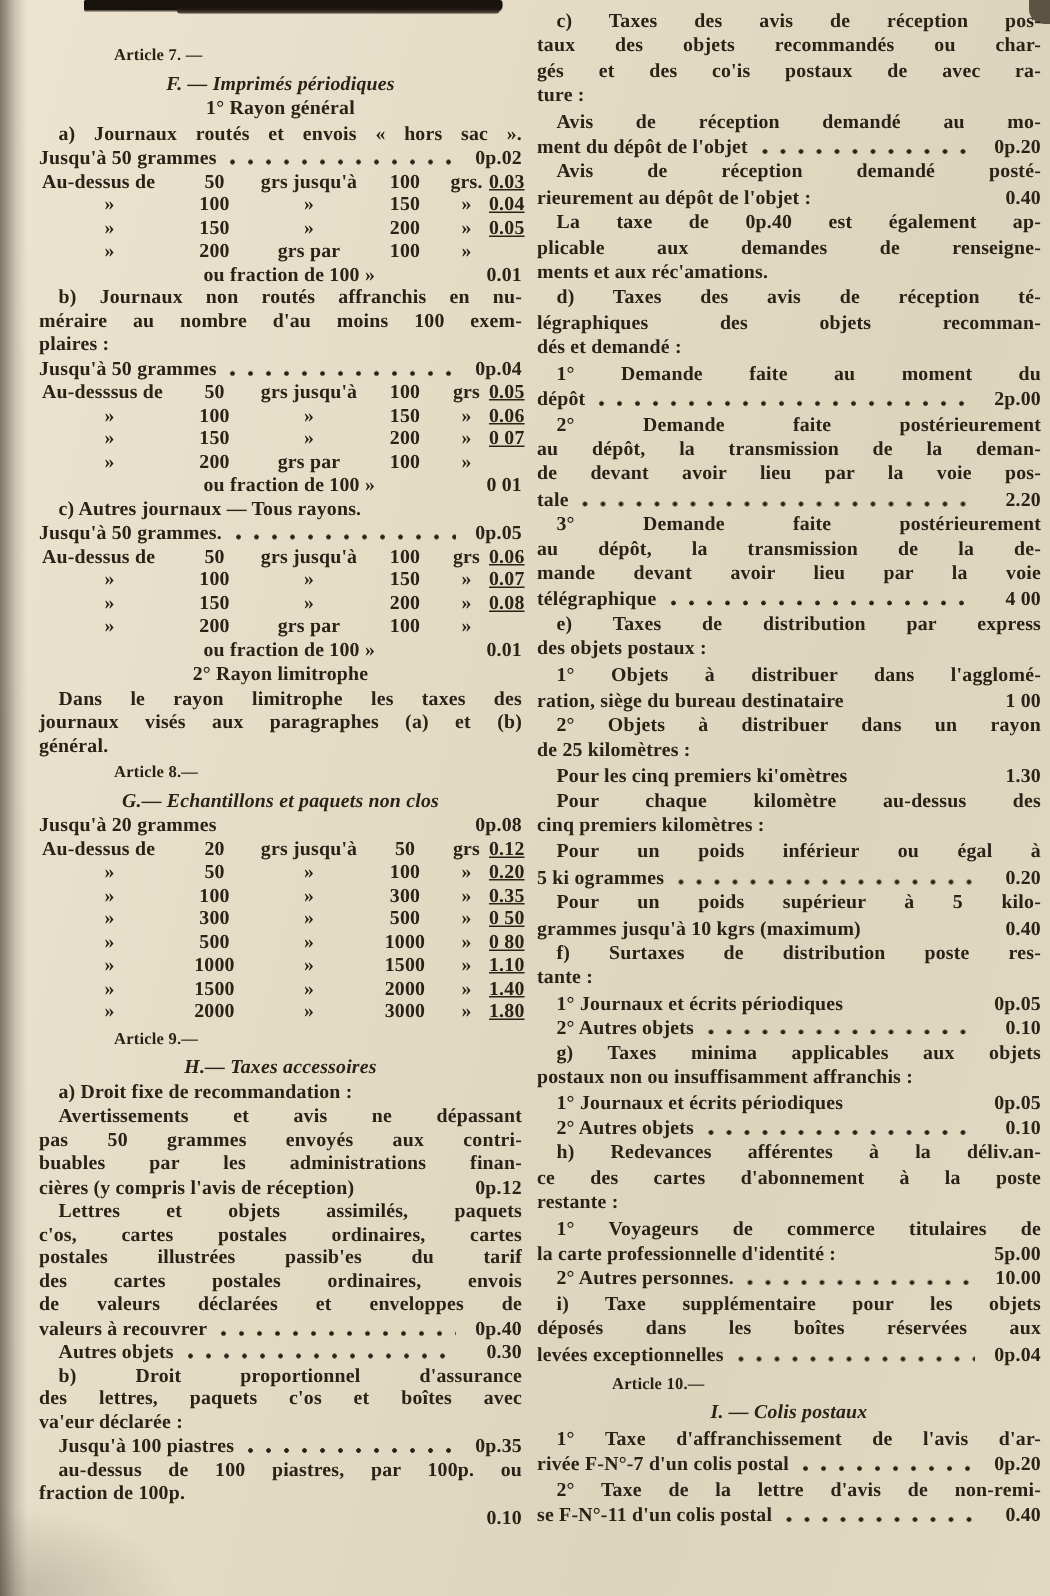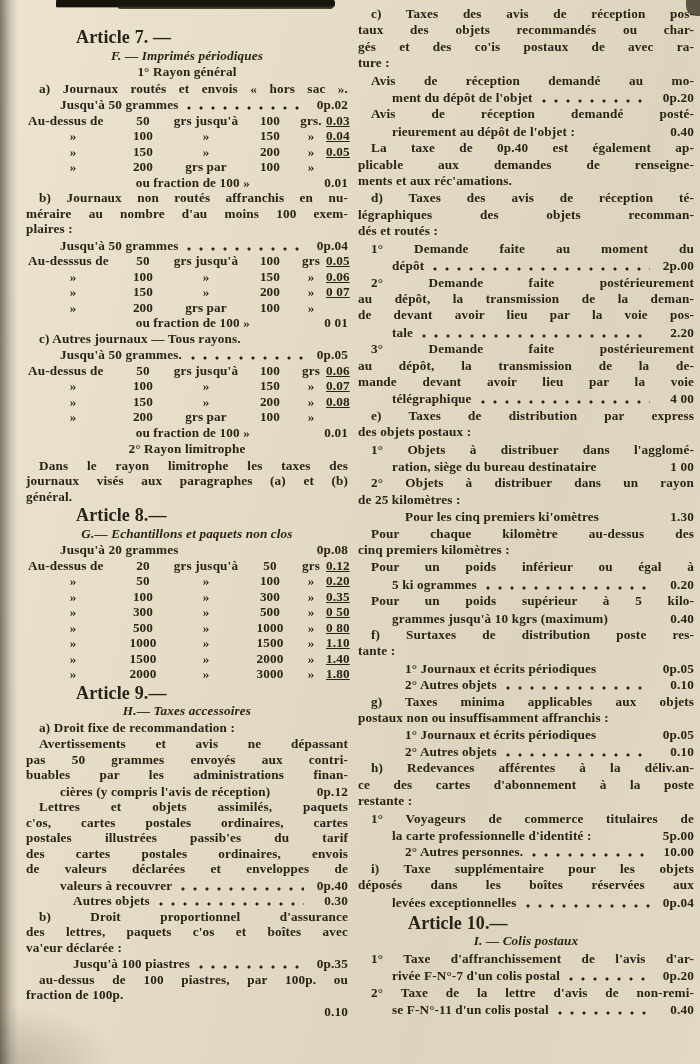--- a/index.html
+++ b/index.html
@@ -15,28 +15,28 @@
   .edge-bottom{position:absolute;left:0;bottom:0;width:120px;height:60px;
     background:radial-gradient(ellipse at 0% 100%,rgba(70,60,45,.25),rgba(70,60,45,0) 70%);}
   .top-bar{position:absolute;left:56px;top:0;width:279px;height:7px;background:#18130d;
     border-radius:1px 2px 3px 1px;box-shadow:0 1px 0 rgba(24,19,13,.35);}
   .top-bar2{position:absolute;left:118px;top:5px;width:215px;height:4px;background:#241d14;opacity:.8;border-radius:2px;}
   .corner-smudge{position:absolute;right:0;top:0;width:14px;height:16px;background:#443c2e;
     border-radius:0 0 0 10px;opacity:.85;}
   .col{position:absolute;font-size:13.2px;letter-spacing:.15px;}
   .col.left{left:26px;top:26px;width:322px;line-height:15.5px;}
   .col.right{left:358px;top:6px;width:336px;line-height:16.4px;}
-  .article{margin:4px 0 2px 50px;font-size:18px;}
+  .article{margin:4px 0 2px 50px;font-size:11px;}
   .ci{text-align:center;font-style:italic;margin:1px 0;}
   .cb{text-align:center;margin:1px 0;}
   .p{margin:0 0 1px;}
   .ln{min-height:1em;}
   .ln.j{text-align:justify;text-align-last:justify;}
   .ln.ind{text-indent:13px;}
-  .r{display:flex;align-items:baseline;margin-left:34px;}
+  .r{display:flex;align-items:baseline;}
   .r.in .a{padding-left:13px;}
   .r .a{white-space:nowrap;}
   .lead{flex:1 1 auto;margin:0 8px;align-self:stretch;
     background:radial-gradient(circle at 3px 11px,var(--ink) 1.3px,rgba(0,0,0,0) 1.8px) repeat-x;
     background-size:12px 100%;}
   .sp{flex:1 1 auto;}
   .price{min-width:36px;text-align:right;white-space:nowrap;}
   .w{display:grid;grid-template-columns:92px 50px 76px 52px 30px 1fr;}
   .w span{text-align:center;white-space:nowrap;}
   .w .c0{text-align:left;padding-left:2px;}
@@ -345,21 +345,21 @@
         <span class="price">0.40</span>
       </div>
       <div class="p">
         <div class="ln j ind">La taxe de 0p.40 est également ap-</div>
         <div class="ln j">plicable aux demandes de renseigne-</div>
         <div class="ln">ments et aux réc'amations.</div>
       </div>
       <div class="p">
         <div class="ln j ind">d) Taxes des avis de réception té-</div>
         <div class="ln j">légraphiques des objets recomman-</div>
-        <div class="ln">dés et routés :</div>
+        <div class="ln">dés et demandé :</div>
       </div>
       <div class="p">
         <div class="ln j ind">1° Demande faite au moment du</div>
       </div>
       <div class="r">
         <span class="a">dépôt</span>
         <span class="lead"></span>
         <span class="price">2p.00</span>
       </div>
       <div class="p">

